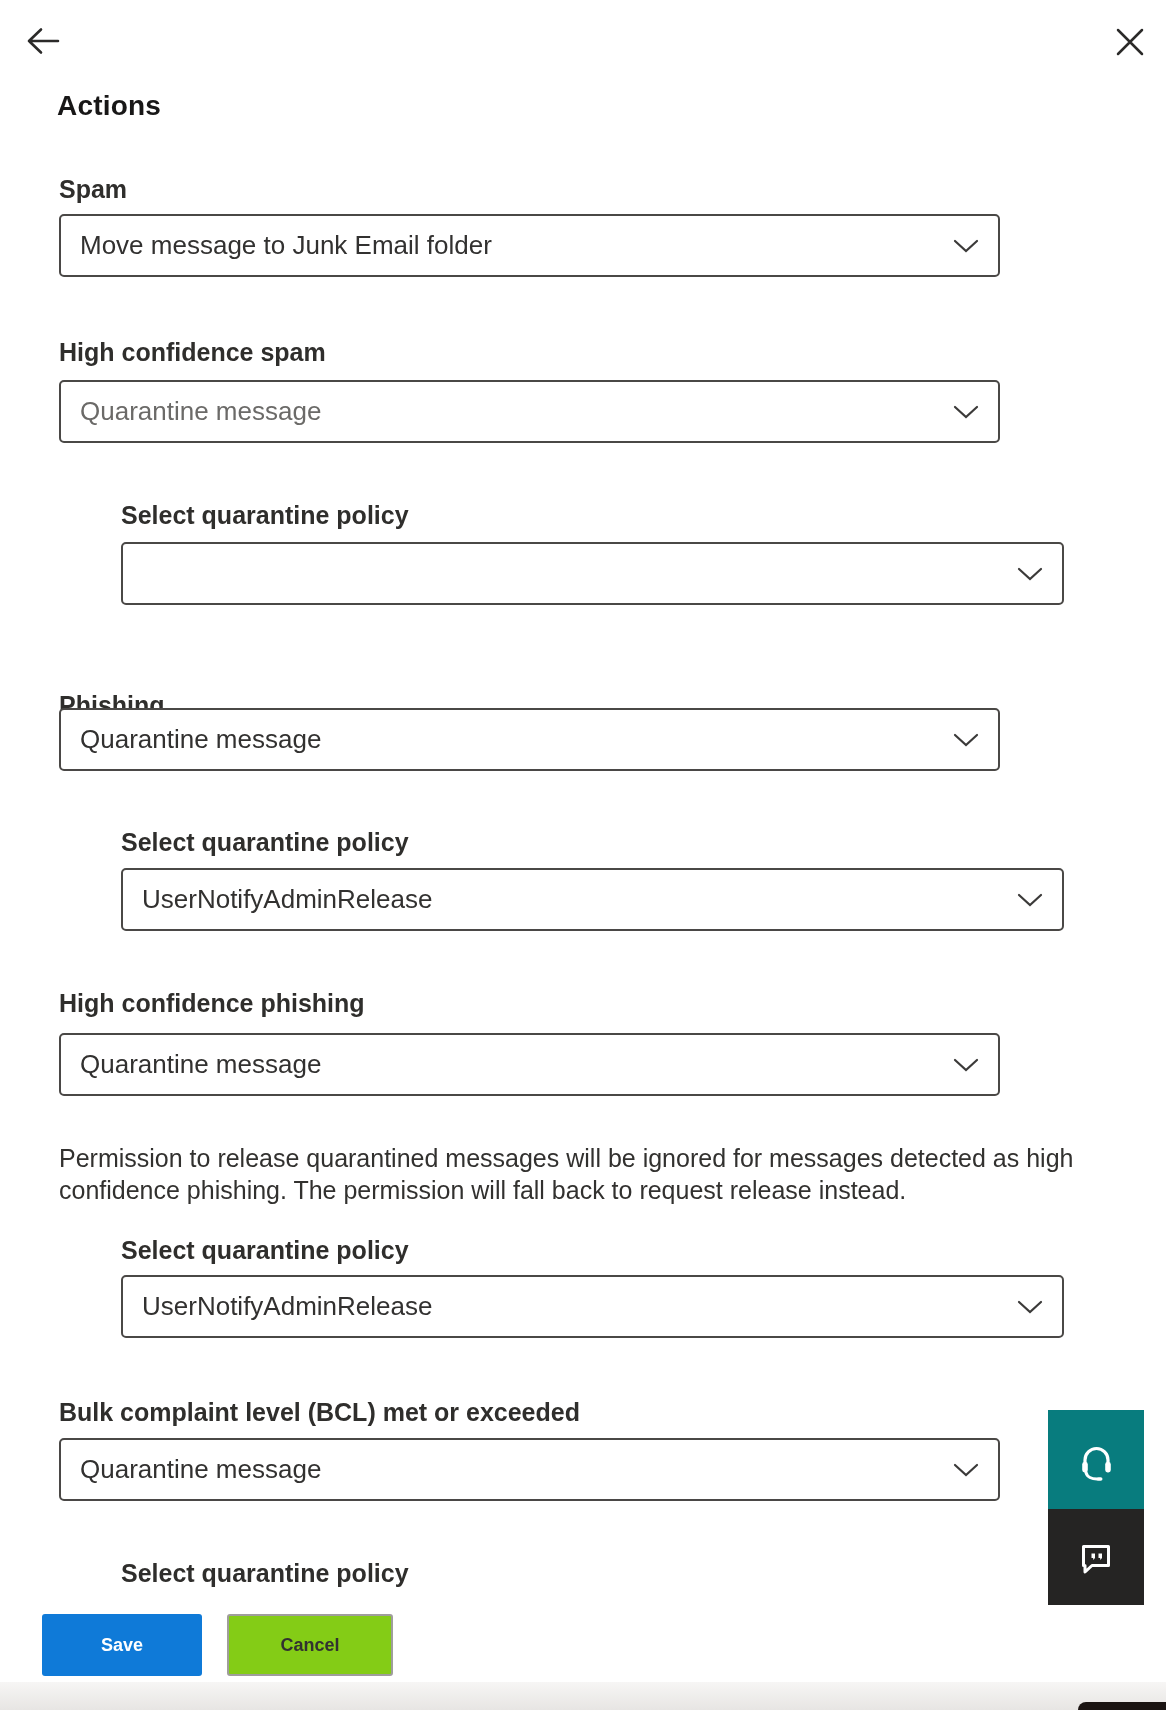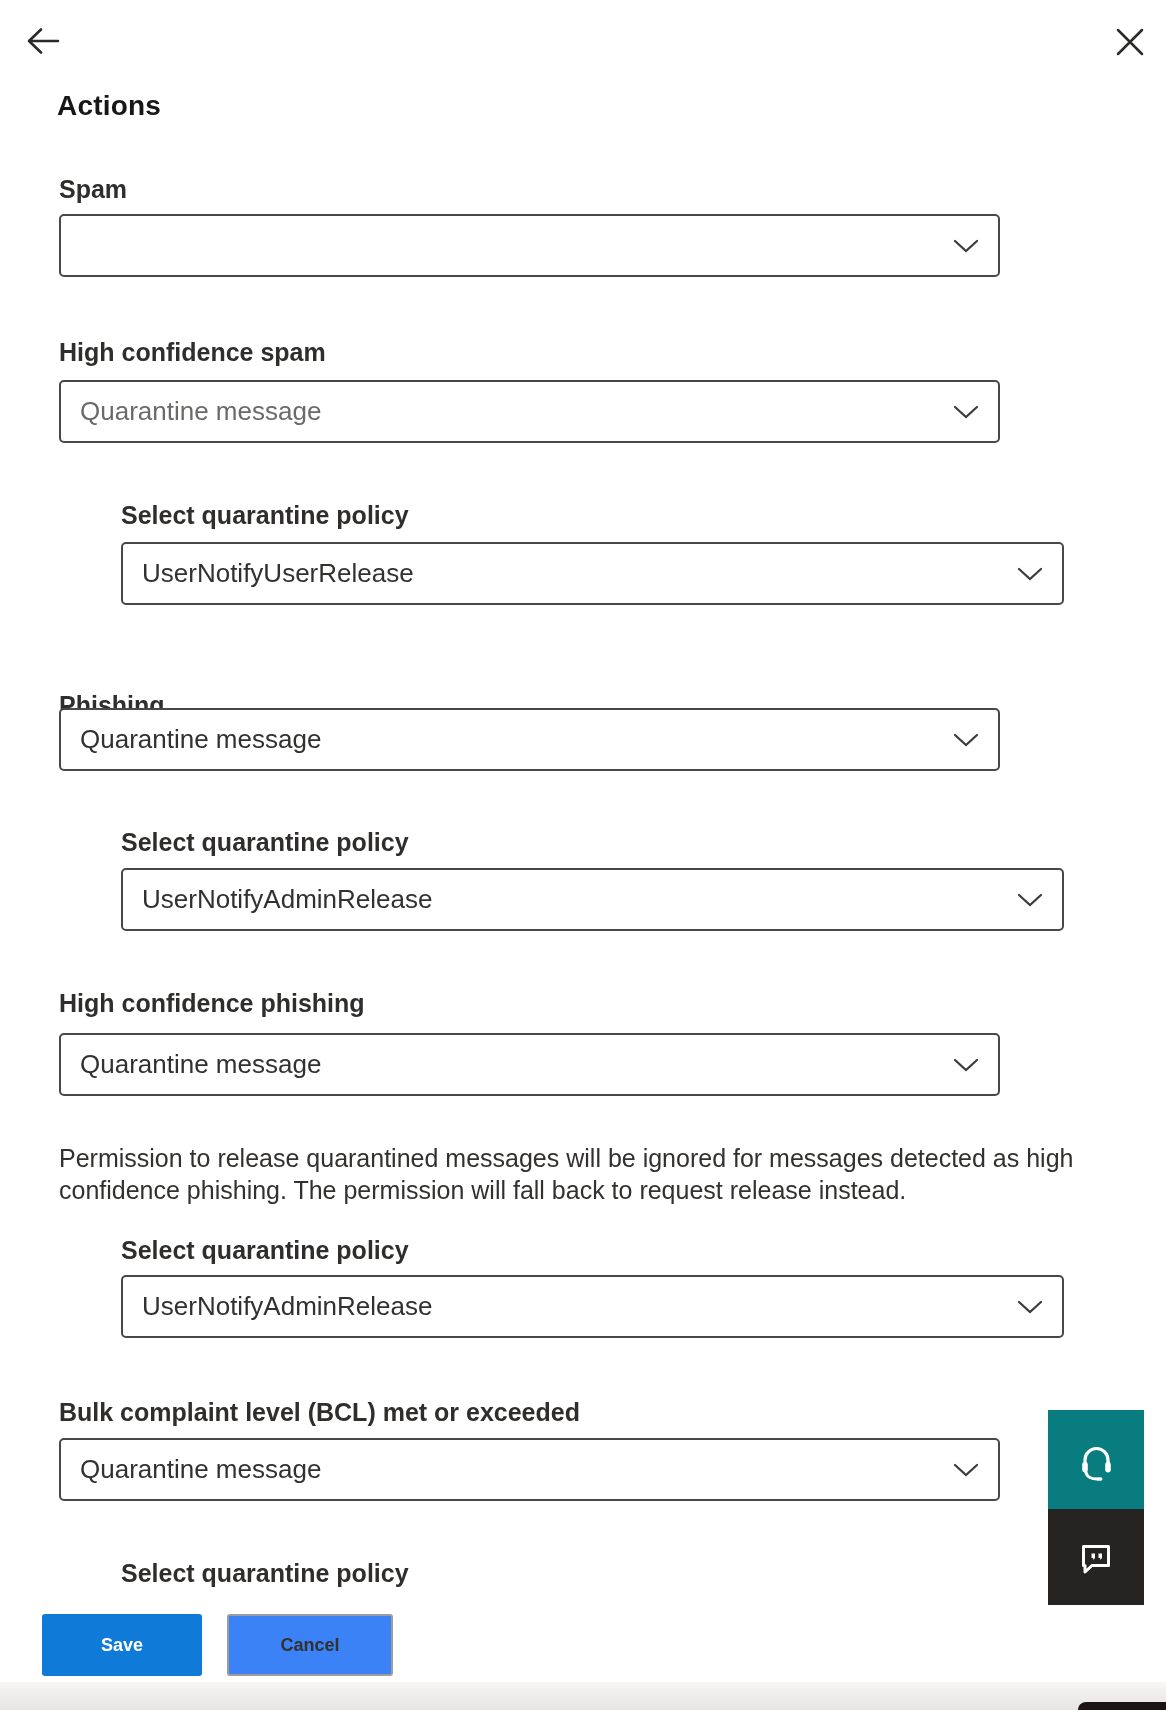--- a/index.html
+++ b/index.html
@@ -25,21 +25,21 @@
   .note{position:absolute;left:59px;top:1142px;width:1064px;font-size:25px;line-height:32px;color:#32312f;}
 
   .clip-wrap{position:absolute;overflow:hidden;}
   .clip-wrap .field-label{position:static;display:block;}
 
   
   .btn{position:absolute;height:62px;border-radius:3px;font-family:"Liberation Sans",sans-serif;
        font-size:18px;font-weight:600;display:flex;align-items:center;justify-content:center;
        box-sizing:border-box;cursor:pointer;border:none;}
   .btn-primary{background:#0f7ad8;color:#ffffff;}
-  .btn-default{background:#3b82f6;color:#323130;border:2px solid #9f9d9b;text-align:right;}
+  .btn-default{background:#84cc16;color:#323130;border:2px solid #9f9d9b;text-align:right;}
 
   
   .side-btn{position:absolute;left:1048px;width:96px;border:none;display:flex;align-items:center;
             justify-content:center;cursor:pointer;padding:0;line-height:0;}
   .side-btn.support{top:1410px;height:99px;background:#087c7e;}
   .side-btn.feedback{top:1509px;height:96px;background:#252423;}
 
   .bottom-band{position:absolute;left:0;top:1682px;width:1166px;height:28px;
                background:linear-gradient(#f7f6f5,#e7e5e3);}
   .corner-sliver{position:absolute;left:1078px;top:1702px;width:88px;height:8px;
@@ -61,40 +61,40 @@
     <svg width="32" height="32" viewBox="0 0 32 32">
       <path d="M4 4 L28 28 M28 4 L4 28" stroke="#2b2a29" stroke-width="2.5" fill="none" stroke-linecap="round"></path>
     </svg>
   </span>
 </button>
 
 <div class="page-title">Actions</div>
 
 <div class="field-label" style="left:59px;top:175px;">Spam</div>
 <div class="select-box" style="left:59px;top:214px;width:941px;">
+  <span class="value">Move message to Junk Email folder</span>
   <span class="chevron">
     <svg width="26" height="14" viewBox="0 0 26 14">
         <polyline points="2,2 13,12 24,2" stroke="#3b3a39" stroke-width="2.2" fill="none" stroke-linecap="round"></polyline>
       </svg>
   </span>
 </div>
 
 <div class="field-label" style="left:59px;top:338px;">High confidence spam</div>
 <div class="select-box muted" style="left:59px;top:380px;width:941px;">
   <span class="value">Quarantine message</span>
   <span class="chevron">
     <svg width="26" height="14" viewBox="0 0 26 14">
         <polyline points="2,2 13,12 24,2" stroke="#3b3a39" stroke-width="2.2" fill="none" stroke-linecap="round"></polyline>
       </svg>
   </span>
 </div>
 
 <div class="field-label" style="left:121px;top:501px;">Select quarantine policy</div>
 <div class="select-box" style="left:121px;top:542px;width:943px;">
-  <span class="value">UserNotifyUserRelease</span>
   <span class="chevron">
     <svg width="26" height="14" viewBox="0 0 26 14">
         <polyline points="2,2 13,12 24,2" stroke="#3b3a39" stroke-width="2.2" fill="none" stroke-linecap="round"></polyline>
       </svg>
   </span>
 </div>
 
 <div class="field-label" style="left:59px;top:691px;">Phishing</div>
 <div class="select-box" style="left:59px;top:708px;width:941px;">
   <span class="value">Quarantine message</span>

